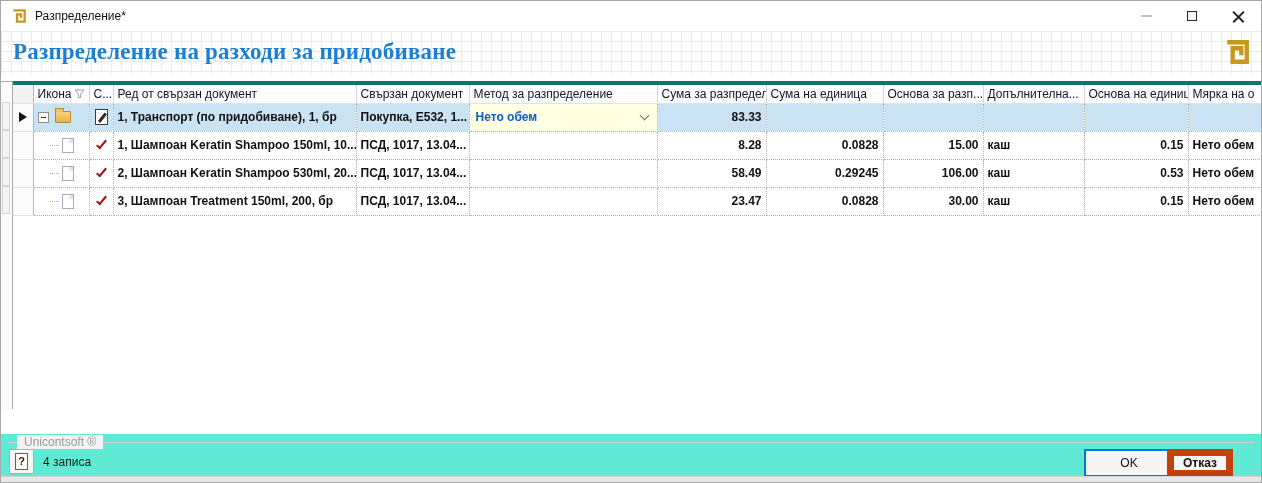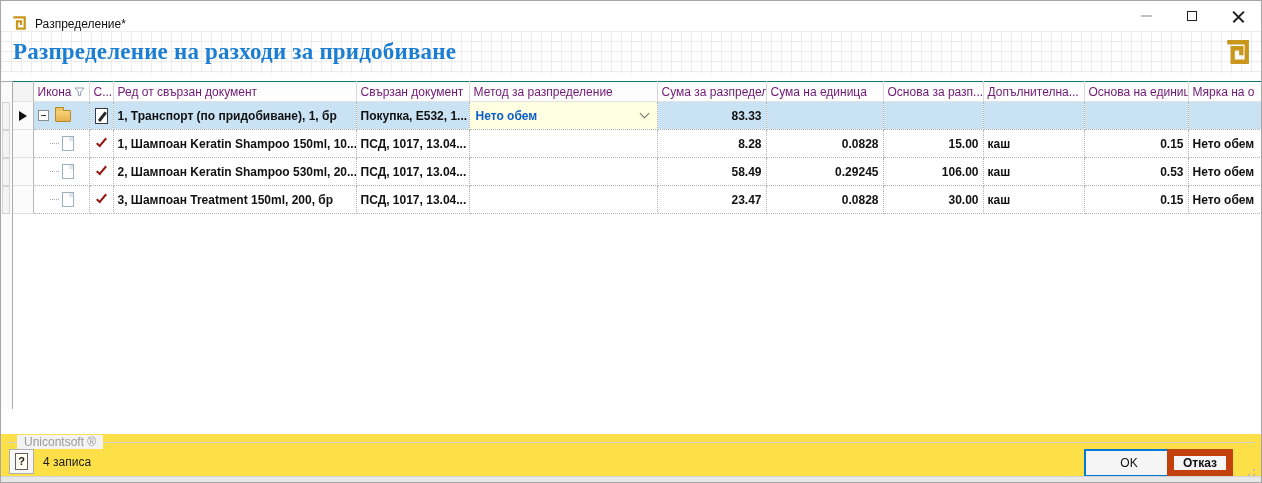--- a/index.html
+++ b/index.html
@@ -3,21 +3,21 @@
 <meta charset="utf-8">
 <style>
   * { box-sizing: border-box; margin: 0; padding: 0; }
   html,body { background:#d7d7d7; }
   body { font-family:"Liberation Sans", sans-serif; }
   .window { position:relative; width:1262px; height:483px; background:#fff;
             border:1px solid #a7a7a7; overflow:hidden; }
 
   
   .titlebar { position:absolute; top:0; left:0; right:0; height:30px;
-              display:flex; align-items:flex-end; padding-left:10px; background:#fff; }
+              display:flex; align-items:center; padding-left:10px; background:#fff; }
   .app-icon { width:16px; height:16px; margin-right:8px; }
   .titlebar .title { font-size:12px; color:#111; }
   .winbtns { margin-left:auto; display:flex; height:30px; }
   .wbtn { width:46px; height:30px; display:flex; align-items:center; justify-content:center; cursor:default; }
   .glyph-min { width:11px; height:2px; background:#c3c3c3; }
   .glyph-max { width:10px; height:10px; border:1.5px solid #222; }
   .glyph-close { position:relative; width:13px; height:13px; }
   .glyph-close::before, .glyph-close::after { content:""; position:absolute; left:-1px; top:6px;
       width:15px; height:1.6px; background:#222; }
   .glyph-close::before { transform:rotate(45deg); }
@@ -34,22 +34,22 @@
       font-size:23px; color:var(--title_blue,#1b7ed3); letter-spacing:.2px; }
   .brand-logo { margin-left:auto; margin-right:11px; width:26px; height:26px; }
 
   
   .grid-area { position:absolute; top:80px; left:0; right:0; height:328px; background:#fff; }
   .gutter { position:absolute; left:0; top:0; bottom:0; width:12px; background:#fbfbfb;
             border-right:1px solid #aaa; border-top:1px solid #aaa; }
   .gcell { position:absolute; left:1px; right:2px; height:28px; background:#f4f4f4; border:1px solid #d4d4d4; }
   table.grid { position:absolute; left:12px; top:0; border-collapse:collapse; table-layout:fixed; width:1250px; }
   th { height:20px; font-weight:normal; font-size:12px; text-align:left; padding:0 4px;
-       background:#fdfdfd; border-top:1px solid #0f766e; border-right:1px solid #d8d8d8;
-       border-bottom:1px solid #e2e2e2; white-space:nowrap; overflow:hidden; color:#701a75; }
+       background:#fdfdfd; border-top:4px solid #0f766e; border-right:1px solid #d8d8d8;
+       border-bottom:1px solid #e2e2e2; white-space:nowrap; overflow:hidden; color:#0f172a; }
   th.selcol { background:#f3f3f3; border-right:1px solid #b8b8b8; }
   th .th-flex { display:flex; align-items:center; justify-content:space-between; }
   td { height:28px; font-size:12px; font-weight:bold; color:#111; padding:0 4px;
        border-right:1px dotted #b2b2b2; border-bottom:1px dotted #b2b2b2;
        white-space:nowrap; overflow:hidden; background:#fff; }
   td.selcol { background:#fbfbfb; border-right:1px solid #b8b8b8; border-bottom:1px solid #e0e0e0; padding:0; }
   tr.selected td { background:var(--selection,#c9e3f5); }
   tr.selected td.selcol { background:#fbfbfb; }
   td.num { text-align:right; }
   td.status { text-align:center; padding:0; }
@@ -92,21 +92,21 @@
   .rec-input { width:55px; height:18px; border:1px solid #6a6a6a; text-align:right; padding:0 3px;
                font-size:12px; font-family:inherit; margin:0 2px; }
   .of-label { margin:0 6px 0 4px; }
   .sch { width:6px; height:6px; border-left:2px solid #666; border-bottom:2px solid #666; }
   .sch.left  { transform:rotate(45deg);  margin:0 4px 0 8px; }
   .sch.right { transform:rotate(225deg); margin:0 2px 0 4px; }
   .hscroll { flex:1; height:17px; background:#f2f2f2; border:1px solid #e2e2e2; position:relative; }
   .hthumb { position:absolute; left:2px; top:1px; bottom:1px; width:338px; background:#c9c9c9; }
 
   
-  .footer { position:absolute; top:433px; left:0; right:0; bottom:0; background:#fde047;padding-left:28px; }
+  .footer { position:absolute; top:433px; left:0; right:0; bottom:0; background:#5eead4;padding-left:28px; }
   .groupbox-line { position:absolute; top:8px; left:6px; right:6px; border-top:1px solid #d0d0d0; }
   .groupbox-label { position:absolute; top:1px; left:16px; background:#f3f3f3; padding:0 7px;
                     color:#9b9b9b; font-size:12px; }
   .help-btn { position:absolute; left:8px; top:15px; width:25px; height:25px; background:#f6f6f6;
               border:1px solid #adadad; box-shadow:inset 1px 1px 0 #fff;
               display:flex; align-items:center; justify-content:center; }
   .help-page { width:13px; height:17px; background:#fffef2; border:1px solid #5f5f5f;
                font-size:11px; font-weight:bold; color:#222; text-align:center; line-height:15px; }
   .records { position:absolute; left:42px; top:21px; font-size:12px; color:#1a1a1a; }
   .btn { position:absolute; top:15px; height:28px; background:#f5f5f5; font-size:12px;

